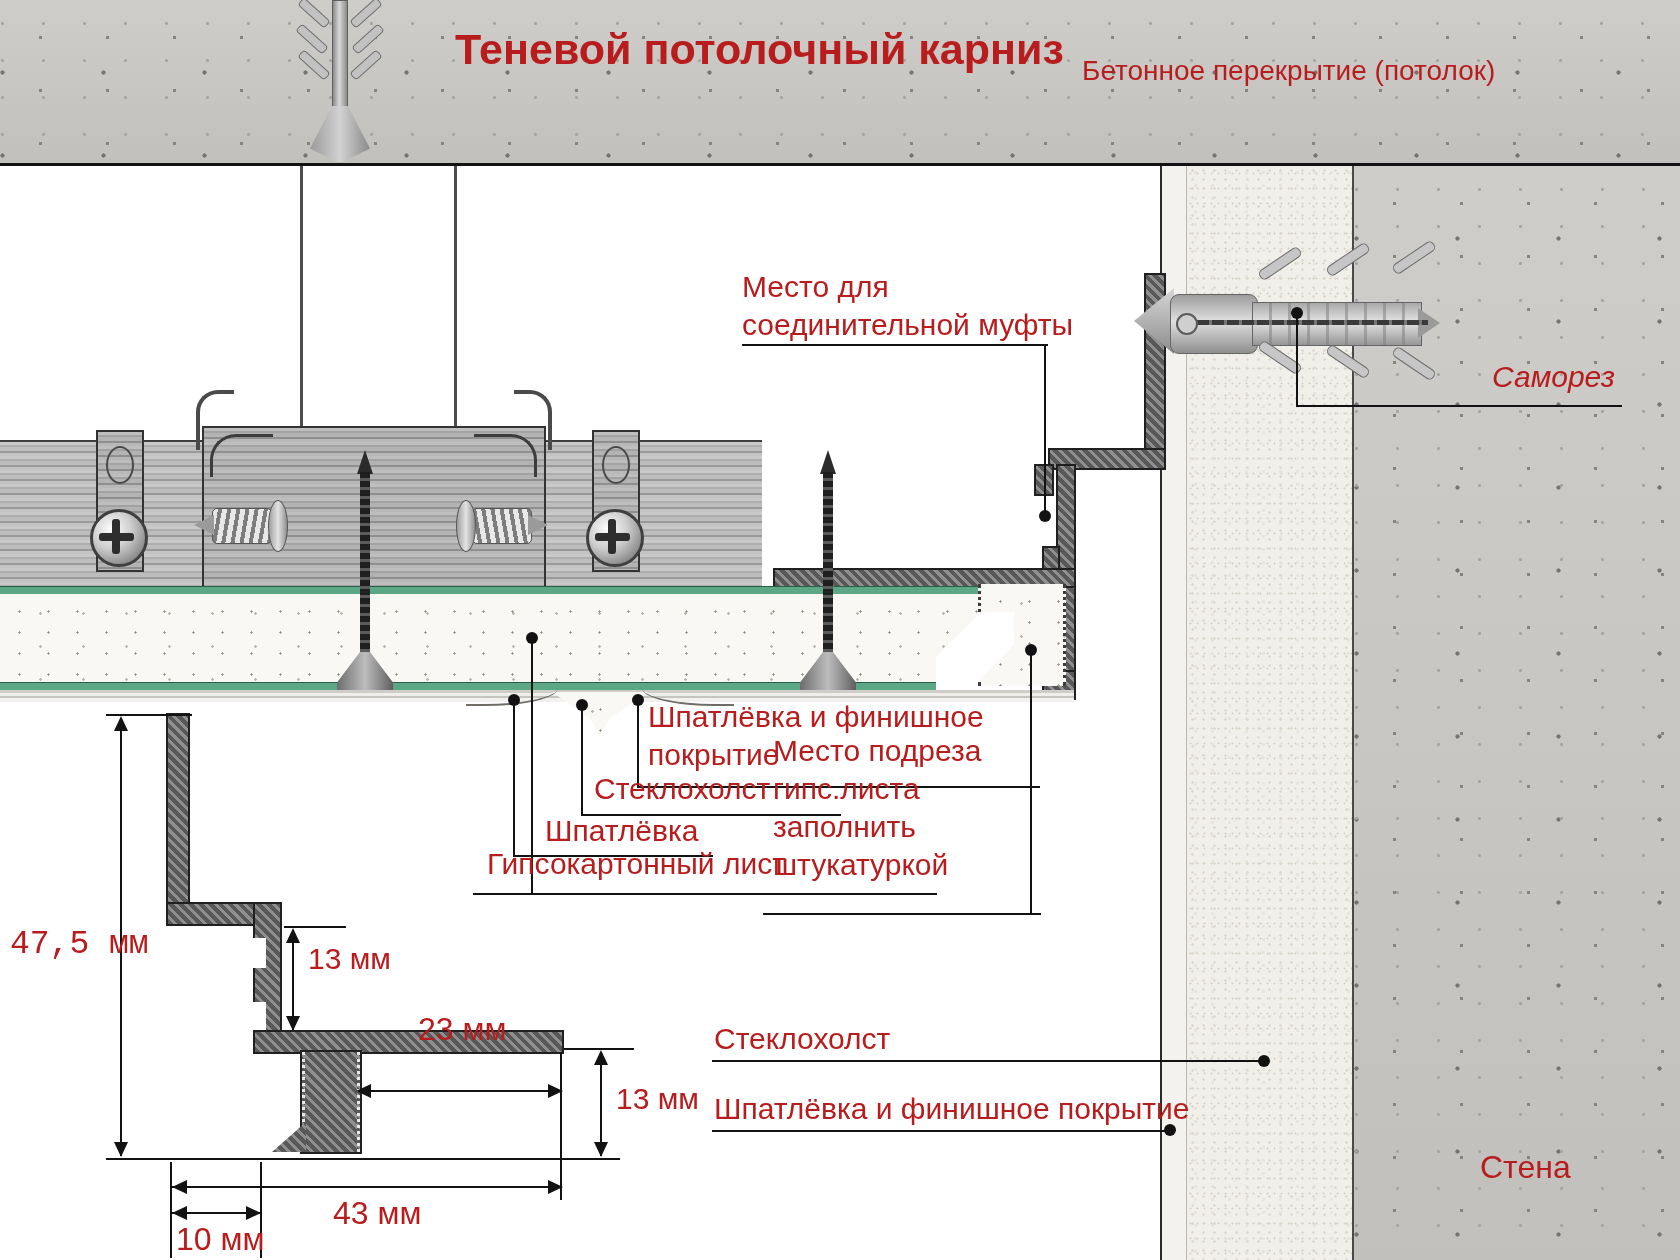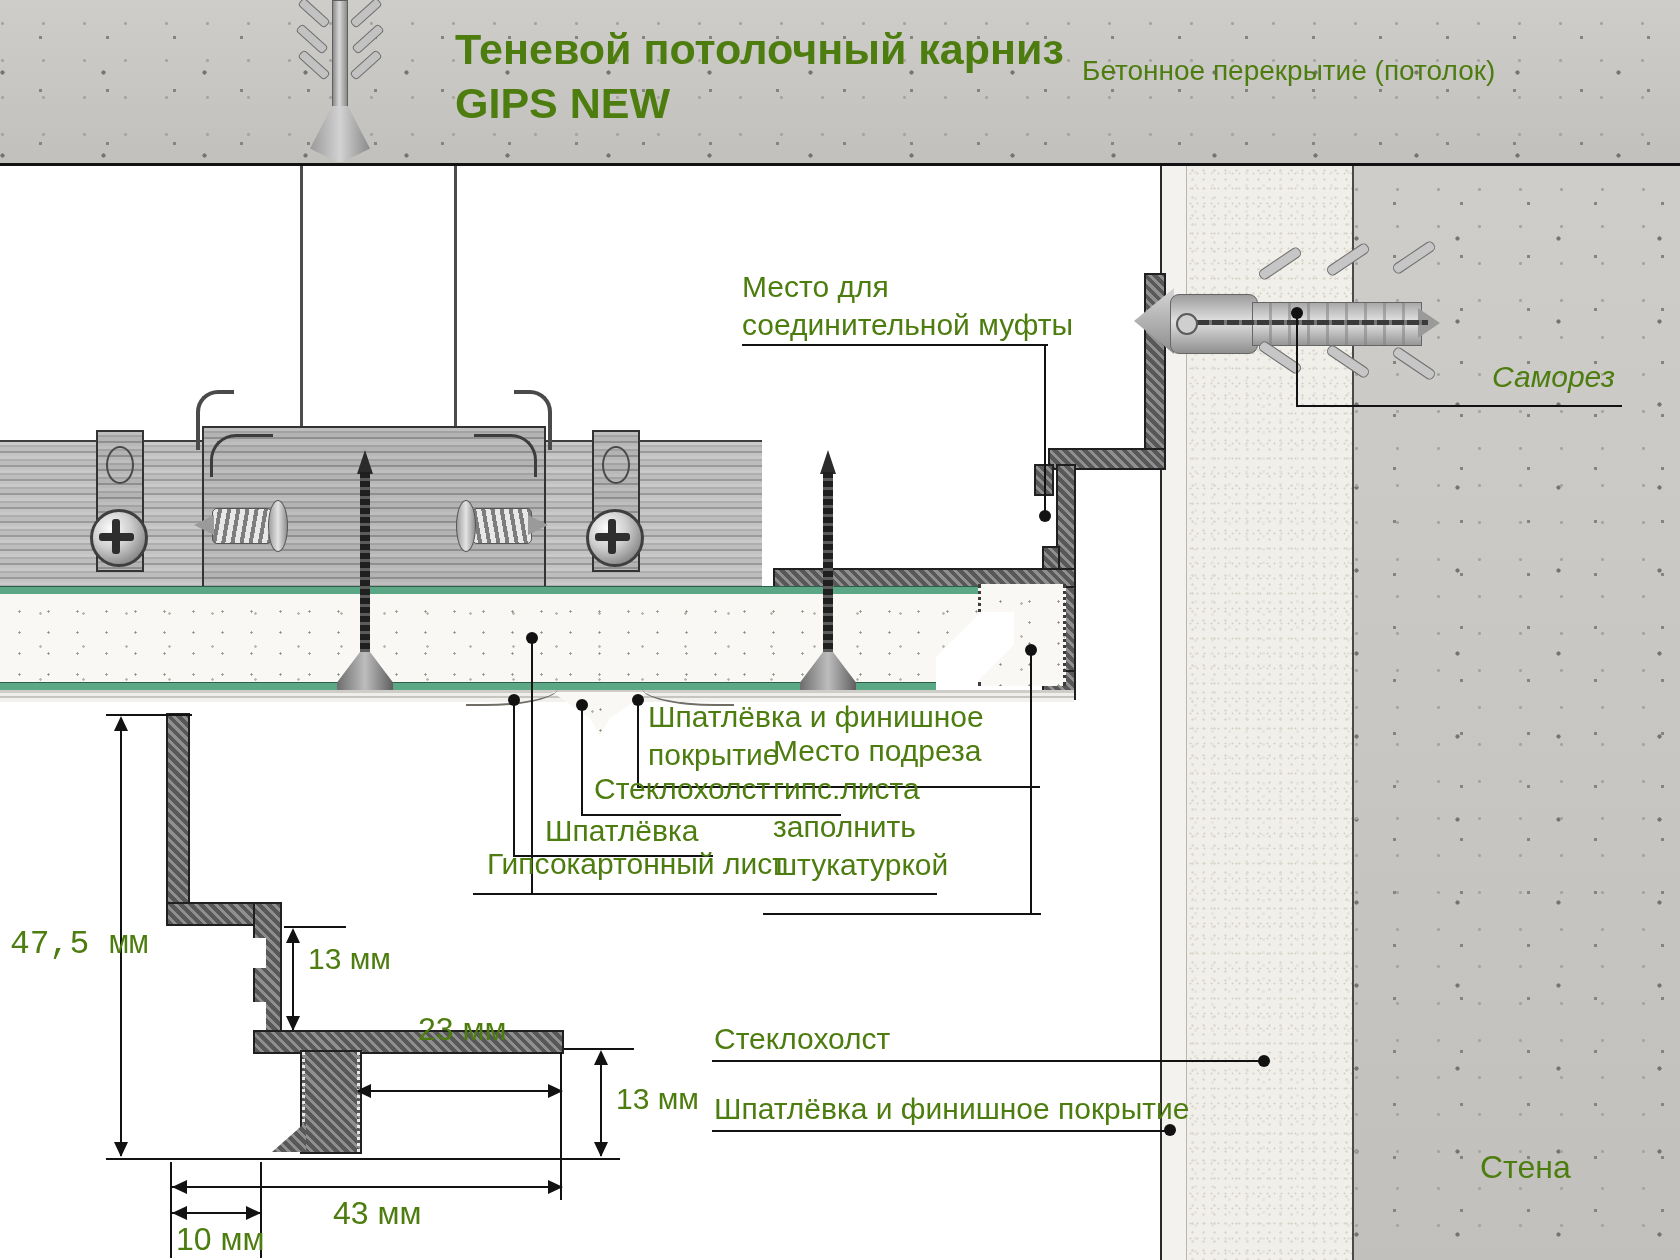--- a/index.html
+++ b/index.html
@@ -1,19 +1,19 @@
 <!DOCTYPE html>
 <html><head>
 <meta charset="utf-8">
 <style>
   html,body{margin:0;padding:0;background:#fff;}
   #stage{position:relative;width:1680px;height:1260px;overflow:hidden;background:#fff;
          font-family:"Liberation Sans","DejaVu Sans",sans-serif;color:#111;}
   .abs{position:absolute;}
-  .lbl{position:absolute;font-size:30px;line-height:38px;white-space:nowrap;color:#4d7c0f;}
+  .lbl{position:absolute;font-size:30px;line-height:38px;white-space:nowrap;color:#b91c1c;}
   .ln{position:absolute;background:#121212;}
   .dot{position:absolute;width:12px;height:12px;border-radius:50%;background:#121212;}
   .ah{position:absolute;width:0;height:0;border-style:solid;}
   .ah.up{border-width:0 7px 15px 7px;border-color:transparent transparent #121212 transparent;}
   .ah.down{border-width:15px 7px 0 7px;border-color:#121212 transparent transparent transparent;}
   .ah.left{border-width:7px 15px 7px 0;border-color:transparent #121212 transparent transparent;}
   .ah.right{border-width:7px 0 7px 15px;border-color:transparent transparent transparent #121212;}
   .concrete{background-color:#c9c8c4;background-image:
     radial-gradient(circle,#84837f 1.4px,transparent 2px),
     radial-gradient(circle,#a5a4a0 1.2px,transparent 1.8px),
@@ -45,21 +45,20 @@
 </head>
 <body>
 
 <div id="stage">
 
   <div class="abs concrete" style="left:0;top:0;width:1680px;height:166px;"></div>
   <div class="ln" style="left:0;top:163px;width:1680px;height:3px;"></div>
 
   <div class="lbl" style="left:455px;top:22px;font-size:43px;line-height:54px;font-weight:600;">
     <div>Теневой потолочный карниз</div>
-    <div>GIPS NEW</div>
   </div>
   <div class="lbl" style="left:1082px;top:52px;font-size:28px;">Бетонное перекрытие (потолок)</div>
 
   <div class="abs" style="left:1160px;top:166px;width:26px;height:1094px;background:#f3f2ee;border-left:2px solid #2a2a2a;"></div>
   <div class="abs plaster" style="left:1186px;top:166px;width:166px;height:1094px;border-left:1px solid #b9b6ad;"></div>
   <div class="abs concrete" style="left:1352px;top:166px;width:328px;height:1094px;border-left:2px solid #4a4a4a;"></div>
 
   <div class="abs" style="left:332px;top:0;width:14px;height:112px;background:linear-gradient(90deg,#8b8b8b,#d8d8d8 45%,#8b8b8b);border:1px solid #5f5f5f;"></div>
   <div class="awing" style="left:296px;top:8px;transform:rotate(42deg);"></div>
   <div class="awing" style="left:294px;top:34px;transform:rotate(42deg);"></div>

